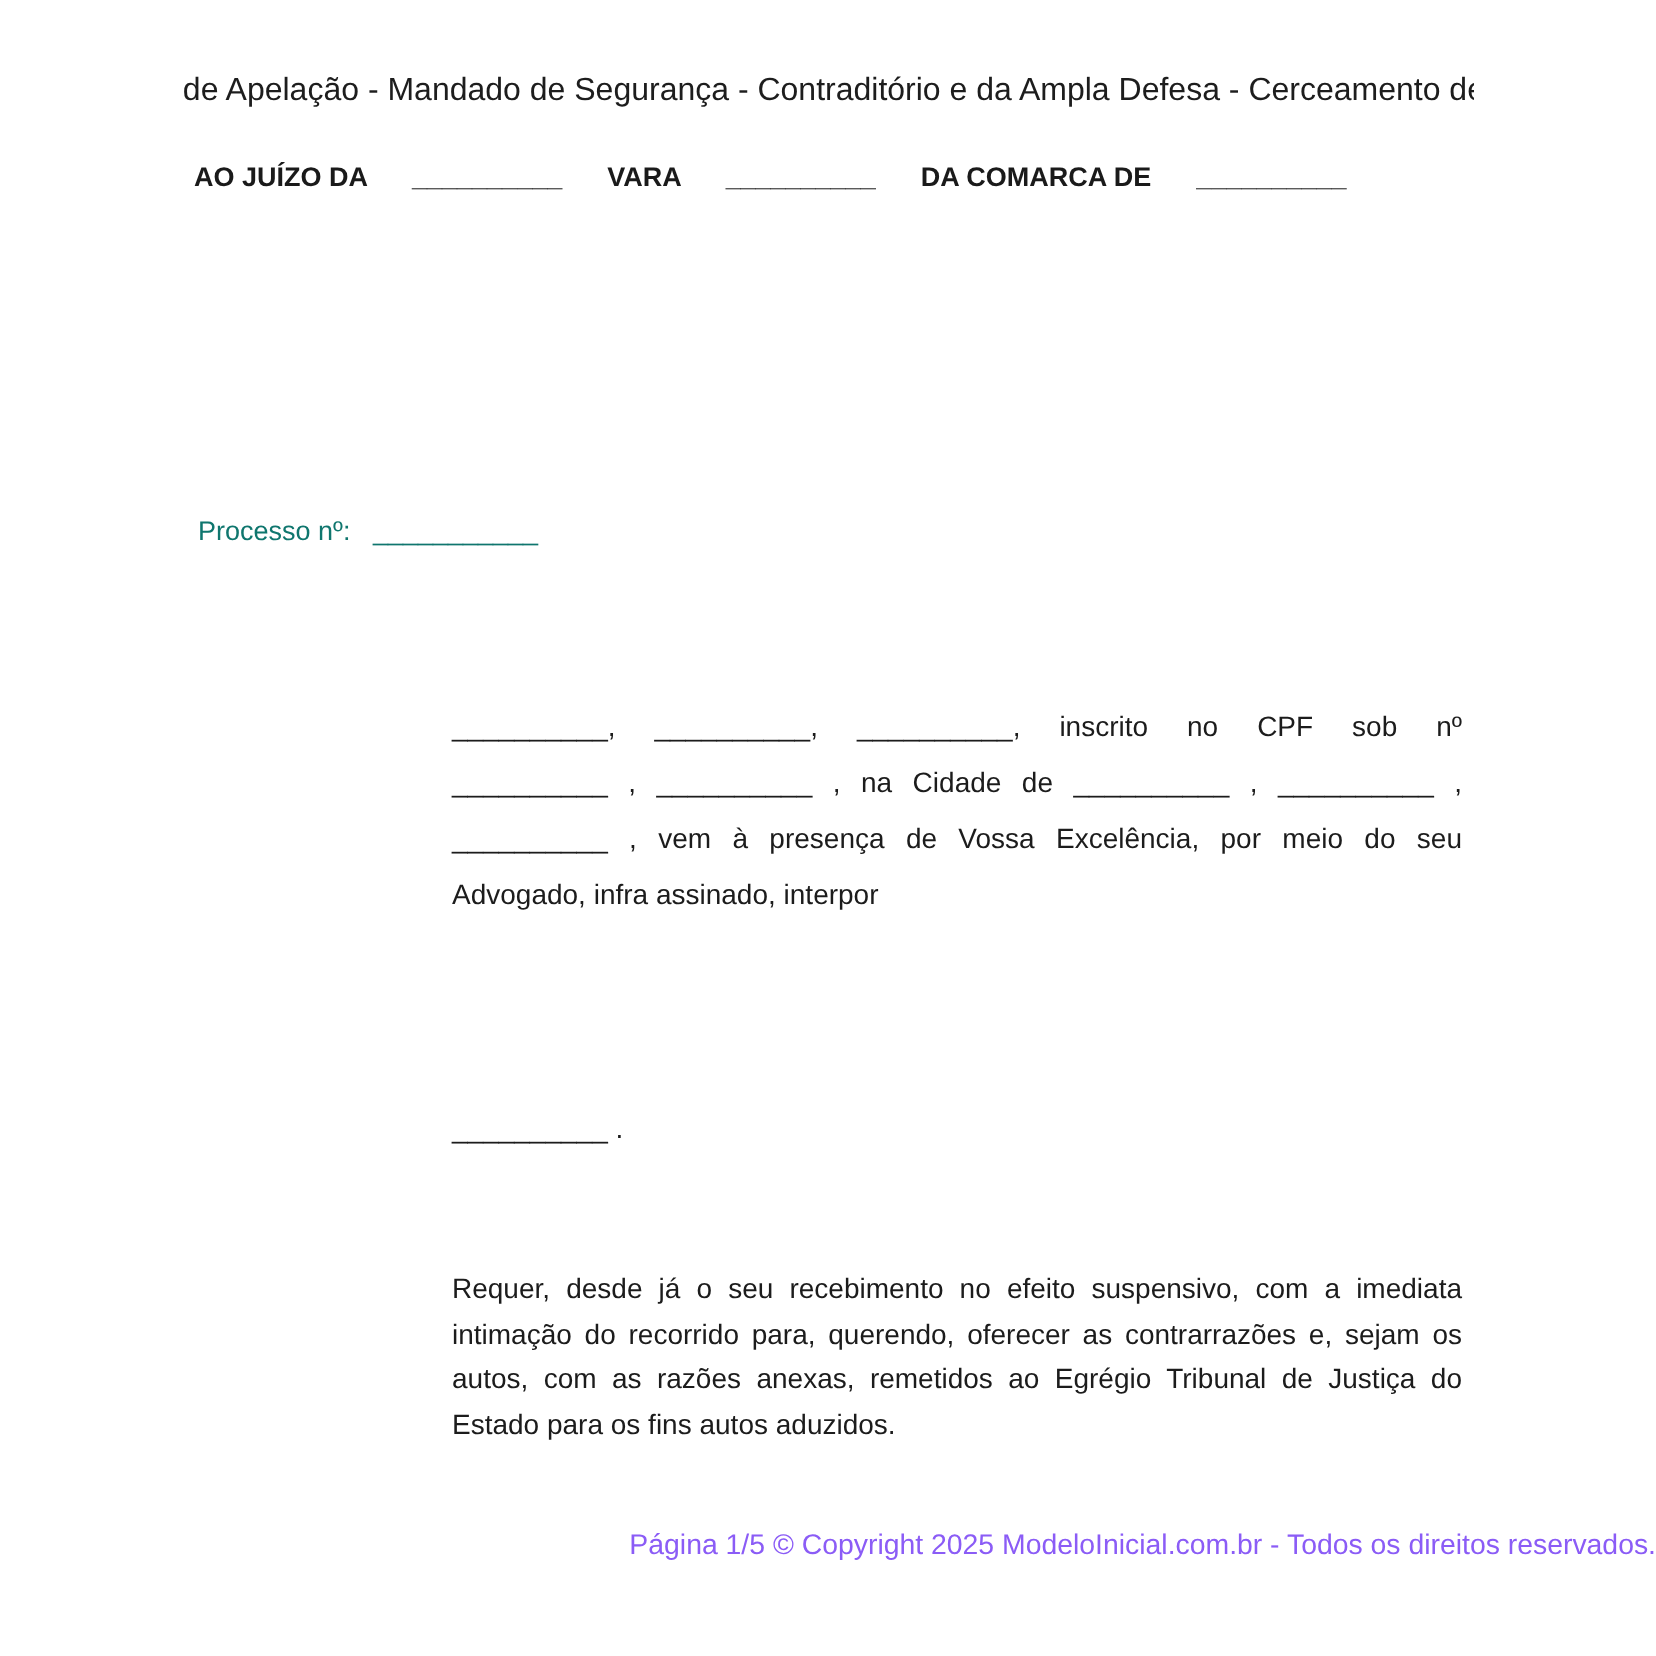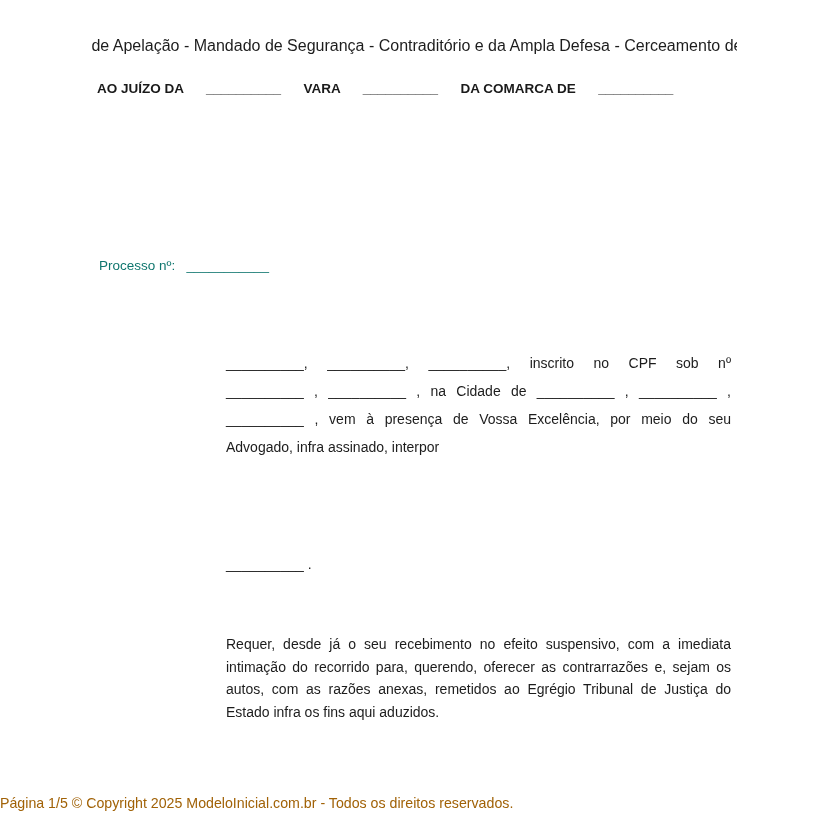--- a/index.html
+++ b/index.html
@@ -91,24 +91,24 @@
     text-align-last: justify;
   }
   
   .lline {
     text-align: left;
   }
   .footer {
     position: absolute;
     left: 0;
     right: 0;
-    top: 795px;
-    text-align: left;
+    top: 765px;
+    text-align: right;
     font-size: 14.2px;
-    color: #a16207;
+    color: #8b5cf6;
   }
 </style>
 </head>
 <body>
 
 <div class="page">
 
   <div class="title-clip">
     <span class="title-text">Recurso de Apelação - Mandado de Segurança - Contraditório e da Ampla Defesa - Cerceamento de Defesa</span>
   </div>
@@ -126,18 +126,18 @@
 
 
   <div class="appeal-object">
     <div class="lline">__________ .</div>
   </div>
 
   <div class="request">
     <div class="jline">Requer, desde já o seu recebimento no efeito suspensivo, com a imediata</div>
     <div class="jline">intimação do recorrido para, querendo, oferecer as contrarrazões e, sejam os</div>
     <div class="jline">autos, com as razões anexas, remetidos ao Egrégio Tribunal de Justiça do</div>
-    <div class="lline">Estado infra os fins aqui aduzidos.</div>
+    <div class="lline">Estado para os fins autos aduzidos.</div>
   </div>
 
   <div class="footer">Página 1/5 © Copyright 2025 ModeloInicial.com.br - Todos os direitos reservados.</div>
 
 </div>
 
 </body></html>

